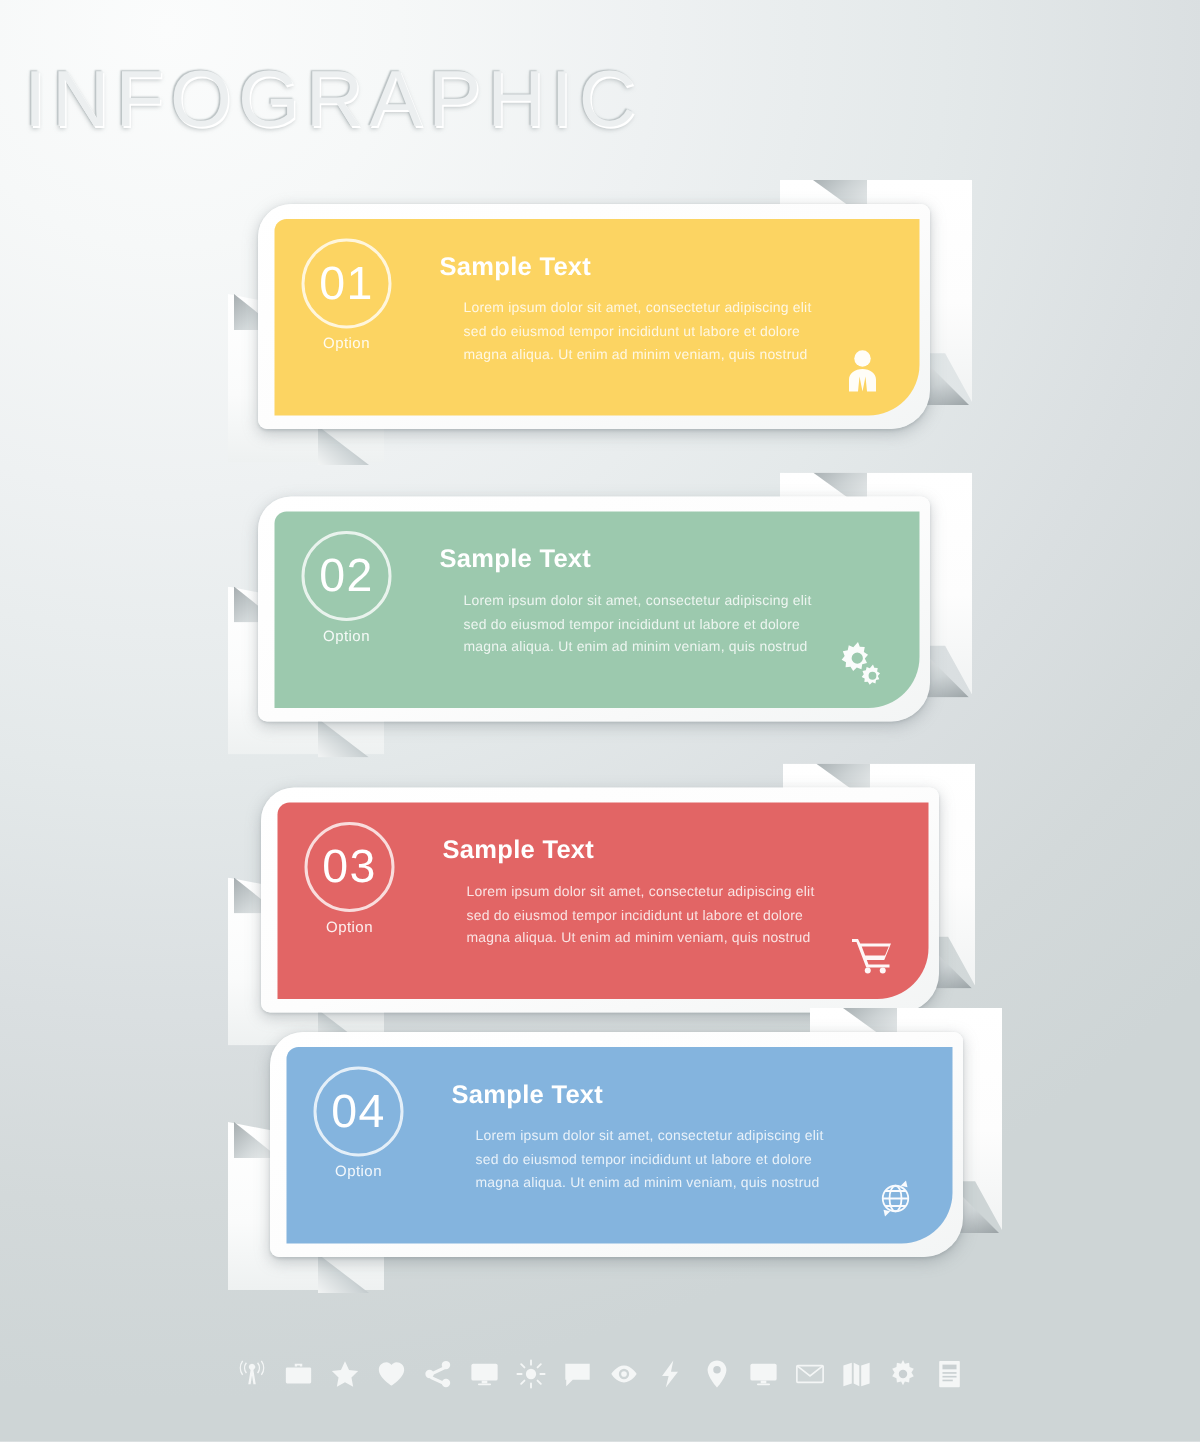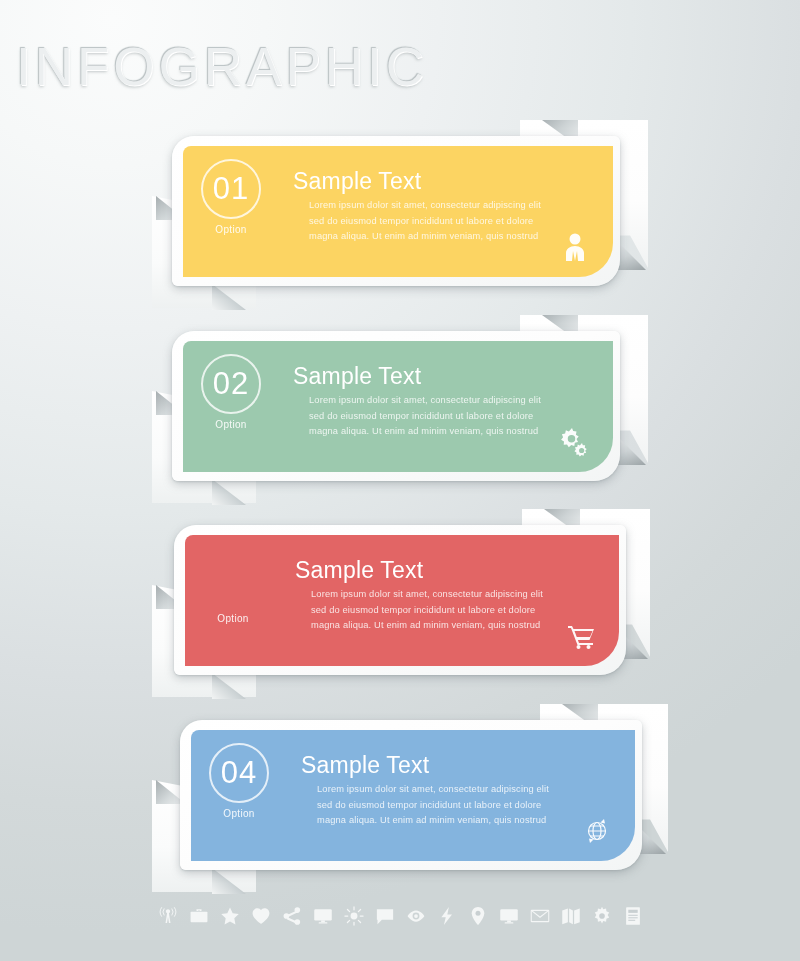--- a/index.html
+++ b/index.html
@@ -54,21 +54,21 @@
   
   .panel {
     position: absolute;
     left: 0;
     width: 800px;
     height: 205px;
   }
   .panel-1 { top: 108px; }
   .panel-2 { top: 303px; }
   .panel-3 { top: 497px; }
-  .panel-4 { top: 692px; padding-left: 13px; }
+  .panel-4 { top: 660px; padding-left: 13px; }
 
   
   .wing-right {
     position: absolute;
     top: 12px;
     left: 520px;
     width: 128px;
     height: 148px;
     background: linear-gradient(180deg,#ffffff 0%,#fdfdfd 55%,#f1f3f3 100%);
     clip-path: polygon(0 0, 100% 0, 100% 100%, 86% 78%, 0 78%);
@@ -197,22 +197,22 @@
     font-size: 10px;
     color: rgba(255,255,255,.9);
     letter-spacing: .3px;
   }
 
   
   .head {
     position: absolute;
     top: 22px;
     left: 110px;
-    font-size: 23px;
-    font-weight: 400;
+    font-size: 17px;
+    font-weight: 700;
     color: #ffffff;
     letter-spacing: .2px;
     text-align: center;
   }
   .body-text {
     position: absolute;
     top: 52px;
     left: 110px;
     width: 300px;
     font-size: 9.3px;
@@ -320,20 +320,23 @@
 
   <div class="panel panel-3">
     <div class="wing-right"></div>
     <div class="fold-rt"></div>
     <div class="fold-rm"></div>
     <div class="wing-left"></div>
     <div class="fold-lt"></div>
     <div class="fold-lb"></div>
     <div class="plate"></div>
     <div class="card card-3">
+      <div class="num-circle">
+        <span>03</span>
+      </div>
       <div class="opt-label">Option</div>
       <div class="head">Sample Text</div>
       <div class="body-text">
         <div>Lorem ipsum dolor sit amet, consectetur adipiscing elit</div>
         <div>sed do eiusmod  tempor incididunt  ut labore et dolore</div>
         <div>magna aliqua.  Ut enim ad minim veniam, quis nostrud</div>
       </div>
       <div class="card-icon">
         <svg viewBox="0 0 64 64">
           <path d="M6 12h8l3 6h41l-9 22H22l-2-6h30l5-12H19l9 24h28v4H25L12 16H6z"></path>

